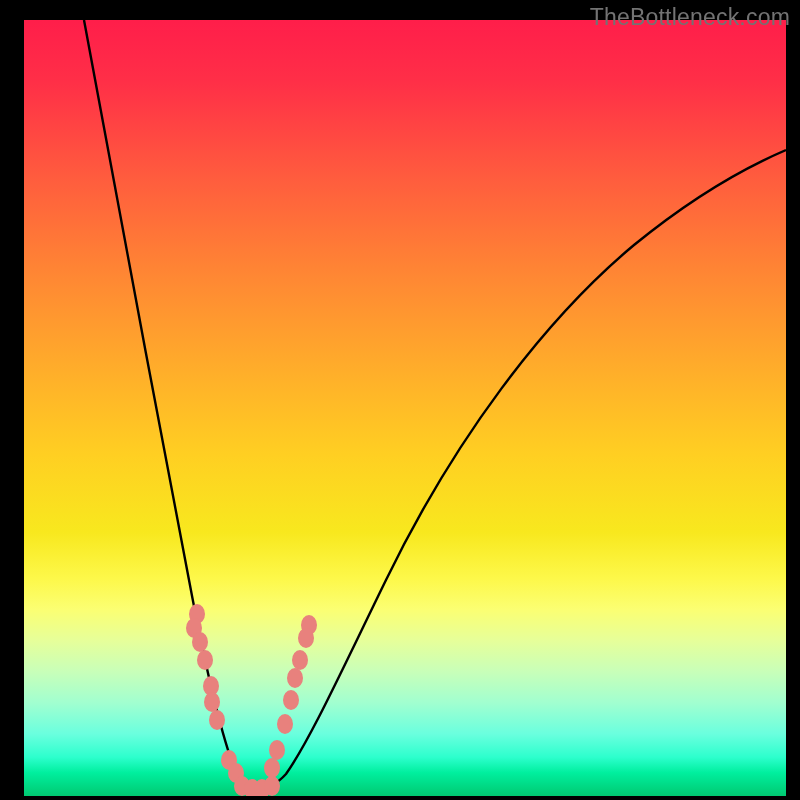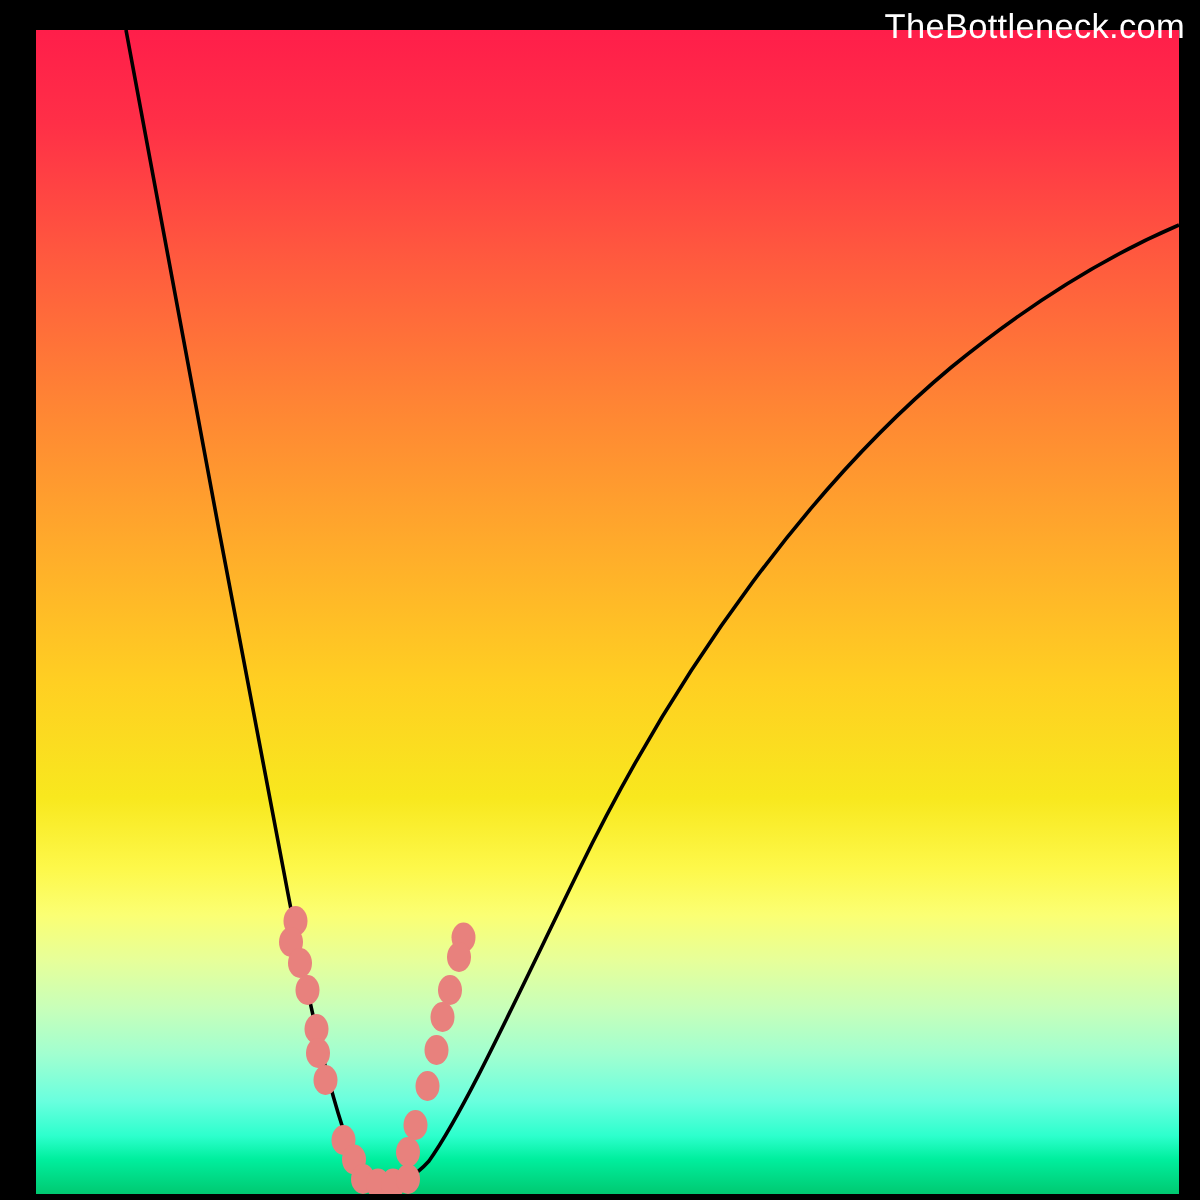--- a/index.html
+++ b/index.html
@@ -32,21 +32,21 @@
         #a1ffd0 88%,
         #6affde 92%,
         #2dffcd 95%,
         #00ef9e 97%,
         #00c971 100%);
     }
     .watermark {
       position: absolute;
       top: 4px;
       right: 10px;
-      color: #ffffff;
+      color: #737373;
       font-size: 23px;
       font-weight: 500;
       letter-spacing: 0.2px;
       z-index: 10;
     }
     svg {
       position: absolute;
       top: 0;
       left: 0;
       width: 100%;

